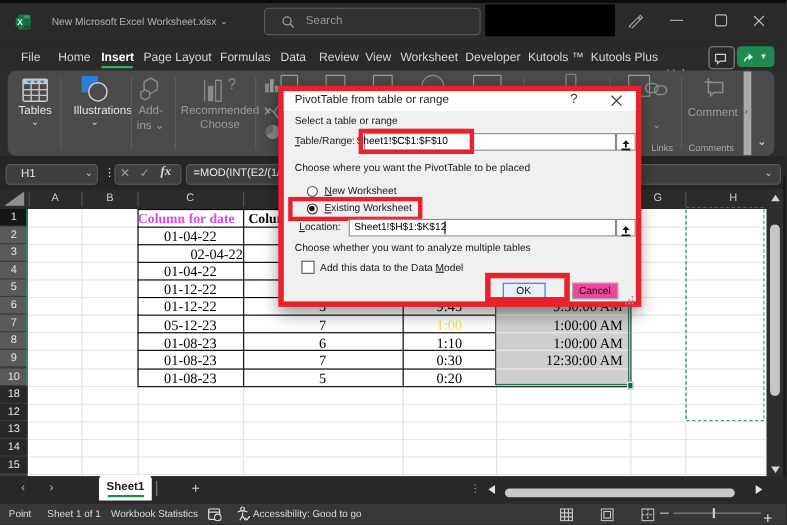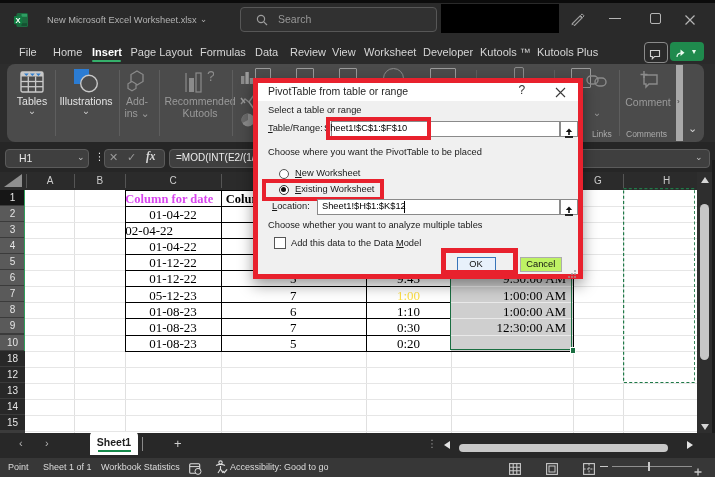--- a/index.html
+++ b/index.html
@@ -73,38 +73,38 @@
 <line x1="1" y1="12.5" x2="23" y2="12.5" stroke="#c9c9c9" stroke-width="1.3"></line>
 <line x1="1" y1="17.7" x2="23" y2="17.7" stroke="#c9c9c9" stroke-width="1.3"></line>
 </svg></div>
 <div class="abs" style="left:0px;top:95px;width:64px;text-align:center;font-size:10.5px;color:#e3e3e3;">Tables</div>
 <div class="abs" style="left:0px;top:105px;width:64px;text-align:center;font-size:9.5px;color:#cfcfcf;">⌄</div>
 <div class="abs" style="left:54.5px;top:70px;width:1px;height:66px;background:#5e5e5e;"></div>
 <div class="abs" style="left:73px;top:68px;width:26px;height:25px;"><svg width="26" height="25" viewBox="0 0 26 25">
 <rect x="1" y="1" width="15" height="15" fill="#2b7cd3"></rect>
 <circle cx="16" cy="15.5" r="8.3" fill="#4b4b4b" stroke="#c9c9c9" stroke-width="1.4"></circle>
 </svg></div>
-<div class="abs" style="left:52px;top:95px;width:68px;text-align:center;font-size:10.5px;color:#e3e3e3;">Illustrations</div>
+<div class="abs" style="left:52px;top:95px;width:68px;text-align:right;font-size:10.5px;color:#e3e3e3;">Illustrations</div>
 <div class="abs" style="left:52px;top:105px;width:68px;text-align:center;font-size:9.5px;color:#cfcfcf;">⌄</div>
 <div class="abs" style="left:118.5px;top:70px;width:1px;height:66px;background:#5e5e5e;"></div>
 <div class="abs" style="left:126px;top:70px;width:22px;height:22px;"><svg width="22" height="22" viewBox="0 0 22 22">
 <path d="M11 1 l6 3.5 v7 l-6 3.5 -6-3.5 v-7z" fill="none" stroke="#8b8b8b" stroke-width="1.3"></path>
 <path d="M6 11.5 l4 2.3 v4.7 l-4 2.3 -4-2.3 v-4.7z" fill="#4b4b4b" stroke="#8b8b8b" stroke-width="1.2"></path>
 </svg></div>
 <div class="abs" style="left:114px;top:95px;width:46px;text-align:center;font-size:10.5px;color:#9a9a9a;">Add-</div>
 <div class="abs" style="left:114px;top:107px;width:46px;text-align:center;font-size:10.5px;color:#9a9a9a;">ins ⌄</div>
 <div class="abs" style="left:158.5px;top:70px;width:1px;height:66px;background:#5e5e5e;"></div>
 <div class="abs" style="left:184px;top:69px;width:30px;height:25px;"><svg width="30" height="25" viewBox="0 0 30 25">
 <path d="M2 23 V4" stroke="#8b8b8b" stroke-width="1.2"></path>
 <rect x="5" y="9" width="5" height="14" fill="#8b8b8b"></rect>
 <rect x="12" y="4" width="5" height="19" fill="none" stroke="#8b8b8b" stroke-width="1.2"></rect>
 <text x="23" y="12" font-size="14" fill="#8b8b8b" font-family="Liberation Sans">?</text>
 </svg></div>
 <div class="abs" style="left:156px;top:95px;width:88px;text-align:center;font-size:10.5px;color:#9a9a9a;">Recommended</div>
-<div class="abs" style="left:156px;top:107px;width:88px;text-align:center;font-size:10.5px;color:#9a9a9a;">Kutools</div>
+<div class="abs" style="left:156px;top:107px;width:88px;text-align:center;font-size:10.5px;color:#9a9a9a;">Choose</div>
 <div class="abs" style="left:231.5px;top:70px;width:1px;height:66px;background:#5e5e5e;"></div>
 <div class="abs" style="left:240px;top:68px;width:18px;height:60px;"><svg width="18" height="60" viewBox="0 0 18 60">
 <rect x="1" y="8" width="3.4" height="8" fill="#8b8b8b"></rect>
         <rect x="5.4" y="4" width="3.4" height="12" fill="#9b9b9b"></rect>
         <rect x="9.8" y="10" width="3.4" height="6" fill="#8b8b8b"></rect>
 <path d="M1 36 l4-5 4 3 5-7" fill="none" stroke="#8b8b8b" stroke-width="1.4"></path>
 <path d="M1 30 l4 5M9 34 l5 7" fill="none" stroke="#9b9b9b" stroke-width="1.4"></path>
 <circle cx="8" cy="52" r="6.5" fill="#8b8b8b"></circle>
         <path d="M8 52 L8 45.5 A6.5 6.5 0 0 0 2.4 55z" fill="#6a6a6a"></path>
 </svg></div>
@@ -218,21 +218,21 @@
 <div class="abs" style="left:125.3px;top:286.2px;width:447.8px;height:1px;background:#000;"></div>
 <div class="abs" style="left:125.3px;top:302.3px;width:447.8px;height:1px;background:#000;"></div>
 <div class="abs" style="left:125.3px;top:318.4px;width:447.8px;height:1px;background:#000;"></div>
 <div class="abs" style="left:125.3px;top:334.5px;width:447.8px;height:1px;background:#000;"></div>
 <div class="abs" style="left:125.3px;top:350.6px;width:447.8px;height:1px;background:#000;"></div>
 <div class="abs ser" style="left:125.3px;top:191.9px;width:95.50000000000001px;height:16.1px;line-height:14.100000000000001px;font-weight:bold;font-size:12.5px;color:#d946ef;">Column for date</div>
 <div class="abs ser" style="left:225.8px;top:191.9px;width:144.89999999999998px;height:16.1px;line-height:14.100000000000001px;font-weight:bold;font-size:12.5px;color:#000;">Column for day</div>
 <div class="abs ser" style="left:125.3px;top:208.0px;width:95.50000000000001px;height:16.1px;line-height:14.100000000000001px;text-align:center;font-size:13px;color:#000;">01-04-22</div>
 <div class="abs ser" style="left:220.8px;top:208.0px;width:144.89999999999998px;height:16.1px;line-height:14.100000000000001px;text-align:center;font-size:13px;color:#000;">7</div>
 <div class="abs ser" style="left:365.7px;top:208.0px;width:85.60000000000002px;height:16.1px;line-height:14.100000000000001px;text-align:center;font-size:13px;color:#000;">8:00</div>
-<div class="abs ser" style="left:125.3px;top:224.1px;width:95.50000000000001px;height:16.1px;line-height:14.100000000000001px;text-align:left;font-size:13px;color:#000;">02-04-22</div>
+<div class="abs ser" style="left:125.3px;top:224.1px;width:95.50000000000001px;height:16.1px;line-height:14.100000000000001px;text-align:right;font-size:13px;color:#000;">02-04-22</div>
 <div class="abs ser" style="left:220.8px;top:224.1px;width:144.89999999999998px;height:16.1px;line-height:14.100000000000001px;text-align:center;font-size:13px;color:#000;">6</div>
 <div class="abs ser" style="left:365.7px;top:224.1px;width:85.60000000000002px;height:16.1px;line-height:14.100000000000001px;text-align:center;font-size:13px;color:#000;">9:30</div>
 <div class="abs ser" style="left:125.3px;top:240.2px;width:95.50000000000001px;height:16.1px;line-height:14.100000000000001px;text-align:center;font-size:13px;color:#000;">01-04-22</div>
 <div class="abs ser" style="left:220.8px;top:240.2px;width:144.89999999999998px;height:16.1px;line-height:14.100000000000001px;text-align:center;font-size:13px;color:#000;">5</div>
 <div class="abs ser" style="left:365.7px;top:240.2px;width:85.60000000000002px;height:16.1px;line-height:14.100000000000001px;text-align:center;font-size:13px;color:#000;">7:15</div>
 <div class="abs ser" style="left:125.3px;top:256.3px;width:95.50000000000001px;height:16.1px;line-height:14.100000000000001px;text-align:center;font-size:13px;color:#000;">01-12-22</div>
 <div class="abs ser" style="left:220.8px;top:256.3px;width:144.89999999999998px;height:16.1px;line-height:14.100000000000001px;text-align:center;font-size:13px;color:#000;">3</div>
 <div class="abs ser" style="left:365.7px;top:256.3px;width:85.60000000000002px;height:16.1px;line-height:14.100000000000001px;text-align:center;font-size:13px;color:#000;">6:40</div>
 <div class="abs ser" style="left:125.3px;top:272.4px;width:95.50000000000001px;height:16.1px;line-height:14.100000000000001px;text-align:center;font-size:13px;color:#000;">01-12-22</div>
 <div class="abs ser" style="left:220.8px;top:272.4px;width:144.89999999999998px;height:16.1px;line-height:14.100000000000001px;text-align:center;font-size:13px;color:#000;">5</div>
@@ -352,21 +352,21 @@
 <div class="abs" style="left:559.5px;top:198.5px;width:18px;height:16.5px;background:#fff;border:1px solid #8a8a8a;box-sizing:border-box;"></div>
 <div class="abs" style="left:563.5px;top:201.5px;width:10px;height:10px;"><svg width="10" height="10" viewBox="0 0 10 10">
 <path d="M1 9 h8" stroke="#111" stroke-width="1.8"></path>
 <path d="M5 7 V2.6" stroke="#111" stroke-width="1.6"></path>
 <path d="M5 0.4 L1.8 4 h6.4z" fill="#111"></path>
       </svg></div>
 <div class="abs" style="left:268px;top:220px;font-size:9.3px;color:#1a1a1a;">Choose whether you want to analyze multiple tables</div>
 <div class="abs" style="left:274px;top:237px;width:11.5px;height:11.5px;border:1px solid #555;background:#fff;box-sizing:border-box;"></div>
 <div class="abs" style="left:291px;top:238px;font-size:9.3px;color:#1a1a1a;">Add this data to the Data <span style="text-decoration:underline;">M</span>odel</div>
 <div class="abs" style="left:456.5px;top:257px;width:39px;height:14.5px;background:#e8f1fb;border:1.2px solid #3874b8;box-sizing:border-box;text-align:center;font-size:9.3px;color:#111;line-height:12.5px;">OK</div>
-<div class="abs" style="left:519.5px;top:257px;width:42.5px;height:14.5px;background:#bef264;border:1px solid #acacac;box-sizing:border-box;text-align:center;font-size:9.3px;color:#111;line-height:12.5px;">Cancel</div>
+<div class="abs" style="left:519.5px;top:257px;width:42.5px;height:14.5px;background:#ec4899;border:1px solid #acacac;box-sizing:border-box;text-align:center;font-size:9.3px;color:#111;line-height:12.5px;">Cancel</div>
 <div class="abs" style="left:441px;top:248px;width:77px;height:27px;border:5px solid #e8212d;box-sizing:border-box;"></div>
 <div class="abs" style="left:567px;top:265px;width:10px;height:10px;"><svg width="10" height="10" viewBox="0 0 10 10">
 <circle cx="8" cy="2" r="0.9" fill="#999"></circle>
         <circle cx="5" cy="5" r="0.9" fill="#999"></circle>
         <circle cx="8" cy="5" r="0.9" fill="#999"></circle>
 <circle cx="2" cy="8" r="0.9" fill="#999"></circle>
         <circle cx="5" cy="8" r="0.9" fill="#999"></circle>
         <circle cx="8" cy="8" r="0.9" fill="#999"></circle>
 </svg></div>
 </div>

